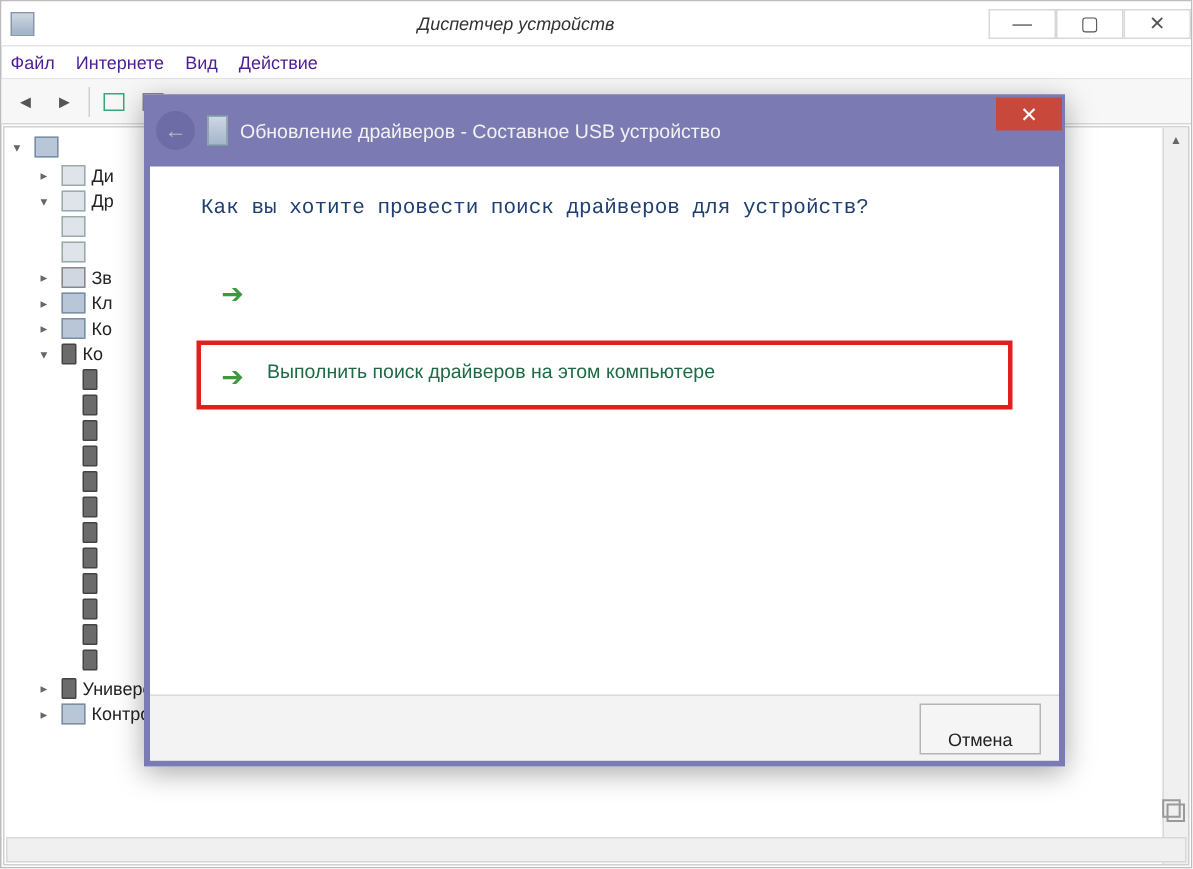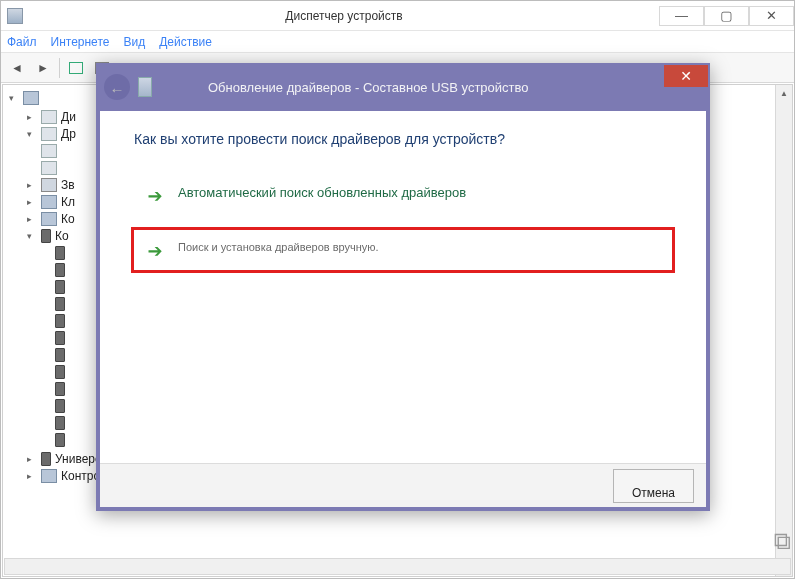--- a/index.html
+++ b/index.html
@@ -31,40 +31,41 @@
   width: 16px; height: 16px;
   margin: 0 6px;
   background: linear-gradient(#cfd7e2, #9eb1c7);
   border: 1px solid #8897a8;
 }
 .title-text {
   flex: 1;
   text-align: center;
   color: #333;
   font-size: 12px;
+  font-style: italic;
 }
 .win-controls { display: flex; }
 .win-btn {
   width: 45px; height: 20px;
   border: 1px solid #d8d8d8;
   background: #fff;
   display: flex; align-items: center; justify-content: center;
   color: #555;
   font-size: 13px;
 }
 .win-btn.close { background: #fff; }
 .menu-bar {
   height: 22px;
   display: flex;
   align-items: center;
   padding: 0 6px;
   gap: 14px;
   border-bottom: 1px solid #e5e5e5;
   font-size: 12px;
-  color: #3b82f6;
+  color: #4c1d95;
 }
 .menu-item { cursor: default; }
 .toolbar {
   height: 30px;
   display: flex;
   align-items: center;
   padding: 0 4px;
   gap: 2px;
   border-bottom: 1px solid #d8d8d8;
   background: #f7f7f7;
@@ -156,39 +157,39 @@
 .wizard-icon {
   width: 14px; height: 20px;
   background: linear-gradient(#cdd6e4,#a5b6cb);
   border: 1px solid #8aa;
   margin-right: 8px;
 }
 .wizard-title {
   flex: 1;
   font-size: 13px;
   color: #f2f2f5;
-  margin-left: 48px;
 }
 .wizard-close {
   width: 44px; height: 22px;
   background: #c8493b;
   color: #fff;
   display:flex;align-items:center;justify-content:center;
   font-size: 14px;
   margin-top: -22px;
   margin-right: -6px;
 }
 .wizard-body {
   flex: 1;
   padding: 20px 34px 0 34px;
 }
 .wizard-heading {
   color: #1f3f72;
   font-size: 14px;
   margin-bottom: 28px;
+  font-family: Liberation Mono, monospace;
 }
 .option {
   display: flex;
   gap: 14px;
   padding: 10px 12px;
   margin-bottom: 12px;
 }
 .option.highlight {
   border: 3px solid #e21f1f;
   margin-left: -3px; margin-right: -3px;
@@ -389,28 +390,27 @@
     <div class="wizard-icon"></div>
     <div class="wizard-title">Обновление драйверов - Составное USB устройство</div>
     <div class="wizard-close">✕</div>
   </div>
   <div class="wizard-body">
     <div class="wizard-heading">Как вы хотите провести поиск драйверов для устройств?</div>
 
     <div class="option">
       <div class="arrow-icon">➔</div>
       <div>
-        <div class="opt-title">Автоматический поиск обновленных драйверов</div>
       </div>
     </div>
 
     <div class="option highlight">
       <div class="arrow-icon">➔</div>
       <div>
-        <div class="opt-desc">Поиск и установка драйверов вручную.</div>
+        <div class="opt-title">Выполнить поиск драйверов на этом компьютере</div>
       </div>
     </div>
   </div>
   <div class="wizard-footer">
     <button class="cancel-btn">Отмена</button>
   </div>
 </div>
 
 <div class="watermark">
   <span class="oo">⧉</span>

